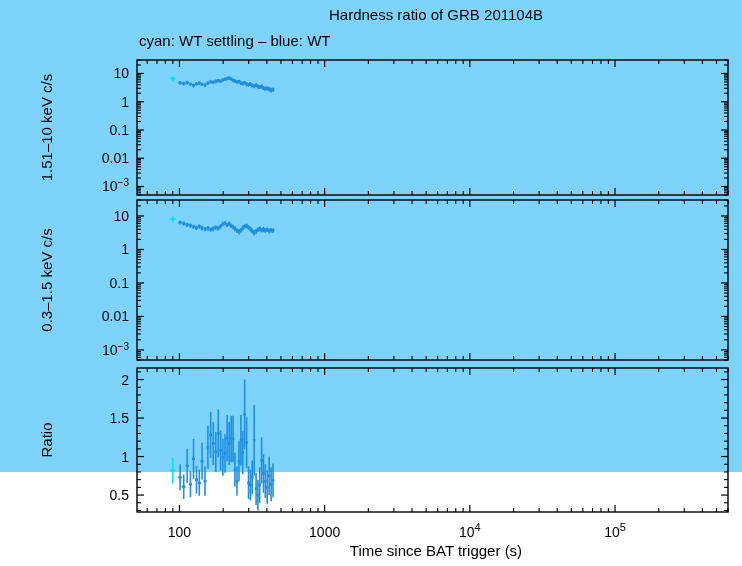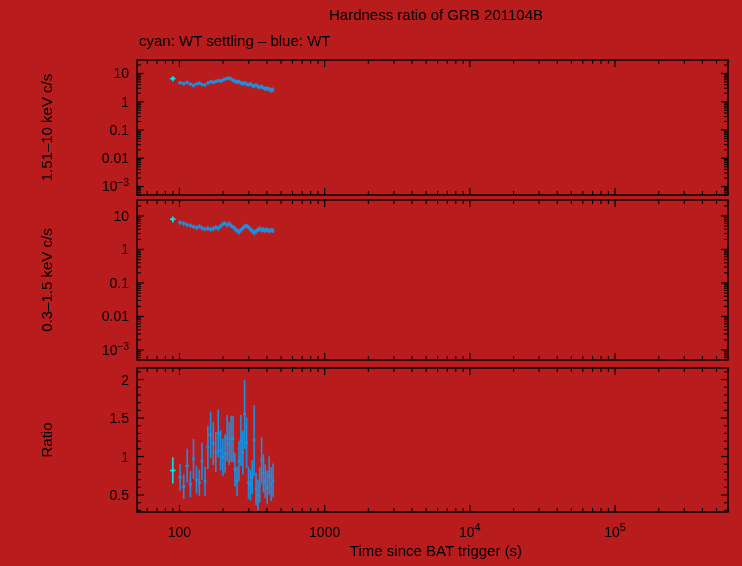--- a/index.html
+++ b/index.html
@@ -6,22 +6,22 @@
     margin: 0; padding: 0;
     background: #ffffff;
   }
   body {
     width: 742px; height: 566px;
     font-family: "Liberation Sans", sans-serif;
     overflow: hidden;
   }
   #figure {
     position: relative;
-    width: 742px; height: 566px;
-    background: #b91c1c;
+    width: 742px; height: 472px;
+    background: #7dd3fc;
   }
   svg { display: block; }
   text { font-family: "Liberation Sans", sans-serif; fill: #000000; }
   .title { font-size: 15px; text-anchor: middle; }
   .subtitle { font-size: 15px; text-anchor: start; }
   .axislabel { font-size: 15px; text-anchor: middle; }
   .ticklabel { font-size: 14px; }
   .ticklabel-y { text-anchor: end; }
   .ticklabel-x { text-anchor: middle; }
   .frame { fill: none; stroke: #000000; stroke-width: 1.4; }

